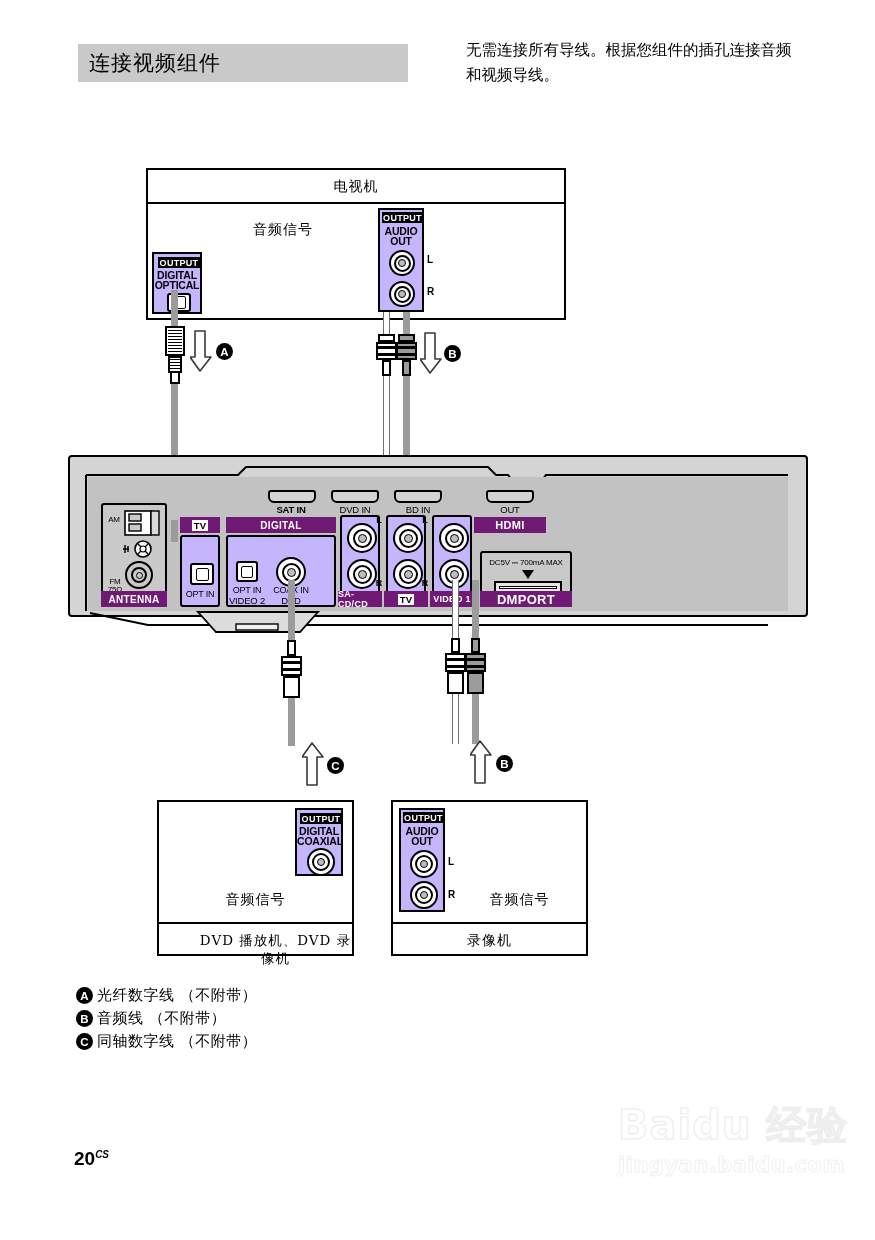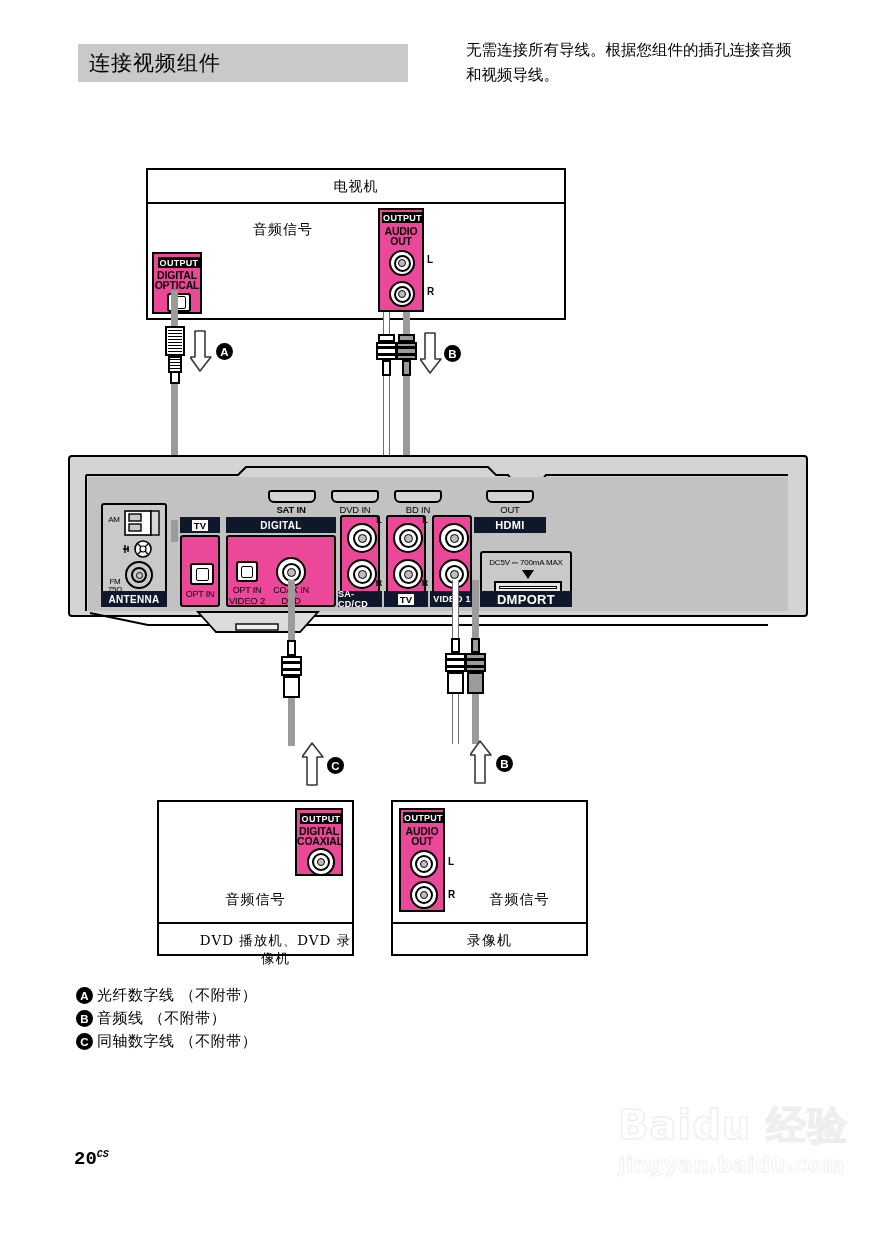--- a/index.html
+++ b/index.html
@@ -28,21 +28,21 @@
 
   
   .devbox{position:absolute;border:2px solid #000;background:#fff;box-sizing:border-box;}
   .devbox .divider{position:absolute;left:0;right:0;height:2px;background:#000;}
   .cjk-label{
     font-family:"DejaVu Sans",sans-serif;font-size:14px;letter-spacing:1px;
     text-align:center;
   }
 
   
-  .jackpanel{position:absolute;background:#ec4899;border:2px solid #000;box-sizing:border-box;}
+  .jackpanel{position:absolute;background:#c4b5fd;border:2px solid #000;box-sizing:border-box;}
   .jack-hdr{
     position:absolute;background:#000;color:#fff;
     font-family:"Liberation Sans",sans-serif;font-weight:bold;
     display:flex;align-items:center;justify-content:center;
     letter-spacing:.3px;
   }
   .jack-txt{
     position:absolute;font-family:"Liberation Sans",sans-serif;
     font-size:10px;line-height:10.5px;text-align:center;color:#000;
     letter-spacing:-.2px;white-space:nowrap;font-weight:bold;
@@ -59,21 +59,21 @@
            display:flex;align-items:center;justify-content:center;}
   .optjack u{display:block;border:1.5px solid #000;border-radius:2px;background:#fff;}
 
   
   .rcvr{position:absolute;left:68px;top:455px;width:740px;height:178px;}
   .rcvr-body{position:absolute;left:0;top:0;width:740px;height:162px;
      background:#d4d4d4;border:2px solid #000;border-radius:4px;box-sizing:border-box;}
   .hdmi-port{position:absolute;background:#d4d4d4;border:2px solid #000;border-radius:3px 3px 6px 6px;box-sizing:border-box;}
   .panel-lbl{position:absolute;font-family:"Liberation Sans",sans-serif;font-size:9.5px;
      text-align:center;white-space:nowrap;letter-spacing:-.2px;}
-  .blk-lbl{position:absolute;background:#0f172a;color:#fff;font-family:"Liberation Sans",sans-serif;
+  .blk-lbl{position:absolute;background:#701a75;color:#fff;font-family:"Liberation Sans",sans-serif;
      font-weight:bold;font-size:10.5px;display:flex;align-items:center;justify-content:center;
      letter-spacing:.3px;}
   .tv-badge{background:#fff;color:#000;font-weight:bold;font-size:9.5px;
      display:inline-flex;align-items:center;justify-content:center;
      font-family:"Liberation Sans",sans-serif;padding:0 2px;}
 
   
   .cable{position:absolute;background:#9b9b9b;}
   .cable-w{position:absolute;background:#ffffff;border-left:1.5px solid #6f6f6f;border-right:1.5px solid #6f6f6f;box-sizing:border-box;}
 
@@ -89,21 +89,21 @@
      display:flex;align-items:center;justify-content:center;}
 
   
   .legend{position:absolute;left:76px;top:984px;}
   .legend-row{display:flex;align-items:center;height:23px;}
   .legend-row .cmark{position:static;margin-right:4px;}
   .legend-row span{font-family:"DejaVu Sans",sans-serif;font-size:15px;letter-spacing:.5px;}
 
   
   .pagenum{position:absolute;left:74px;top:1148px;
-     font-family:Liberation Mono, monospace;font-weight:bold;font-size:19px;}
+     font-family:Liberation Sans, sans-serif;font-weight:bold;font-size:19px;}
   .pagenum sup{font-size:10px;font-style:italic;font-weight:bold;}
 
   .watermark{position:absolute;left:618px;top:1098px;width:250px;height:92px;
      opacity:.30;pointer-events:none;}
   .wm-text{font-family:"DejaVu Sans",sans-serif;font-weight:bold;font-size:40px;
      color:transparent;-webkit-text-stroke:1.4px #c9c9c9;letter-spacing:1px;}
   .wm-sub{font-family:"DejaVu Sans",sans-serif;font-weight:bold;font-size:21px;
      color:transparent;-webkit-text-stroke:1.2px #d2d2d2;letter-spacing:.5px;}
 </style>
 </head>

